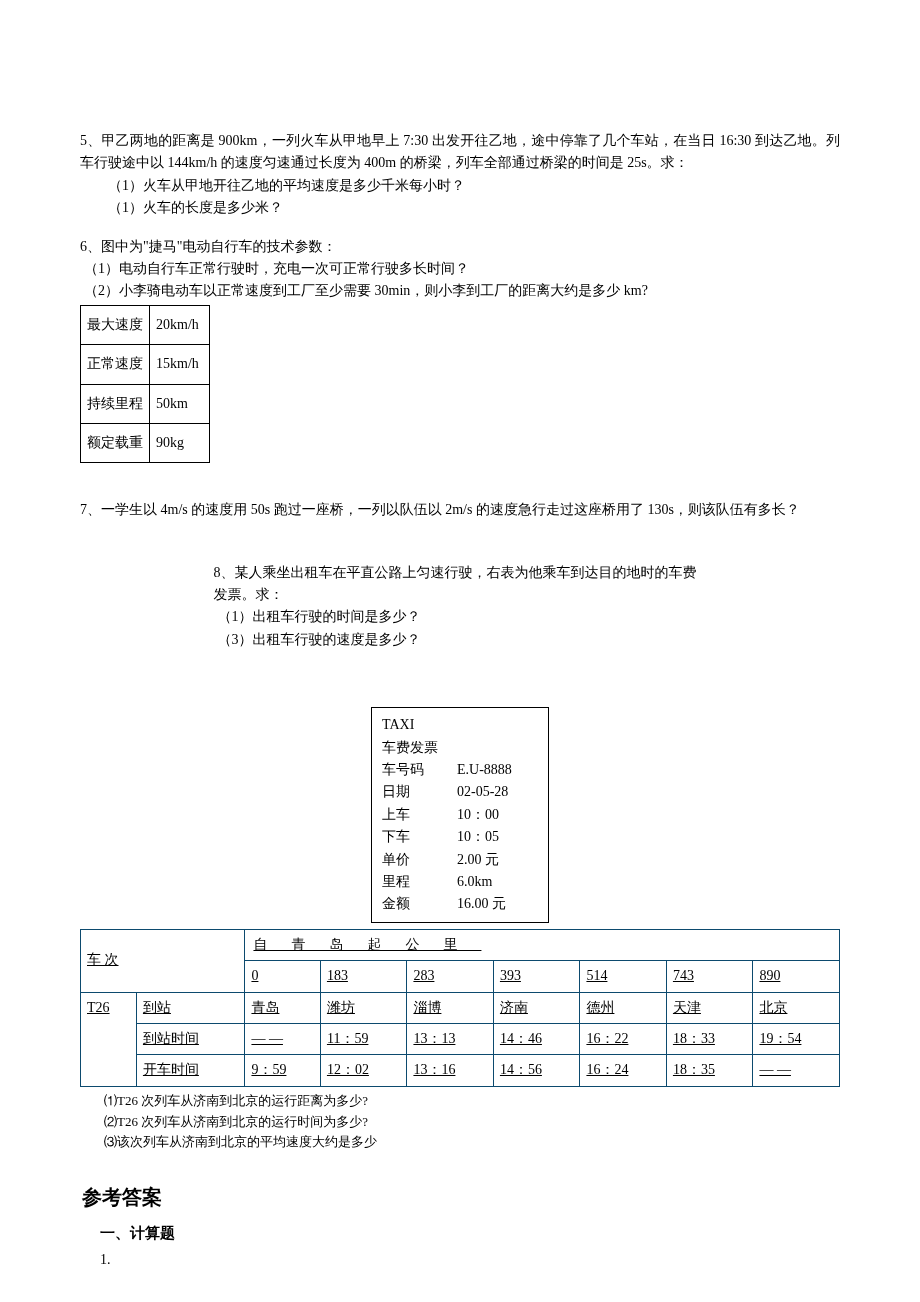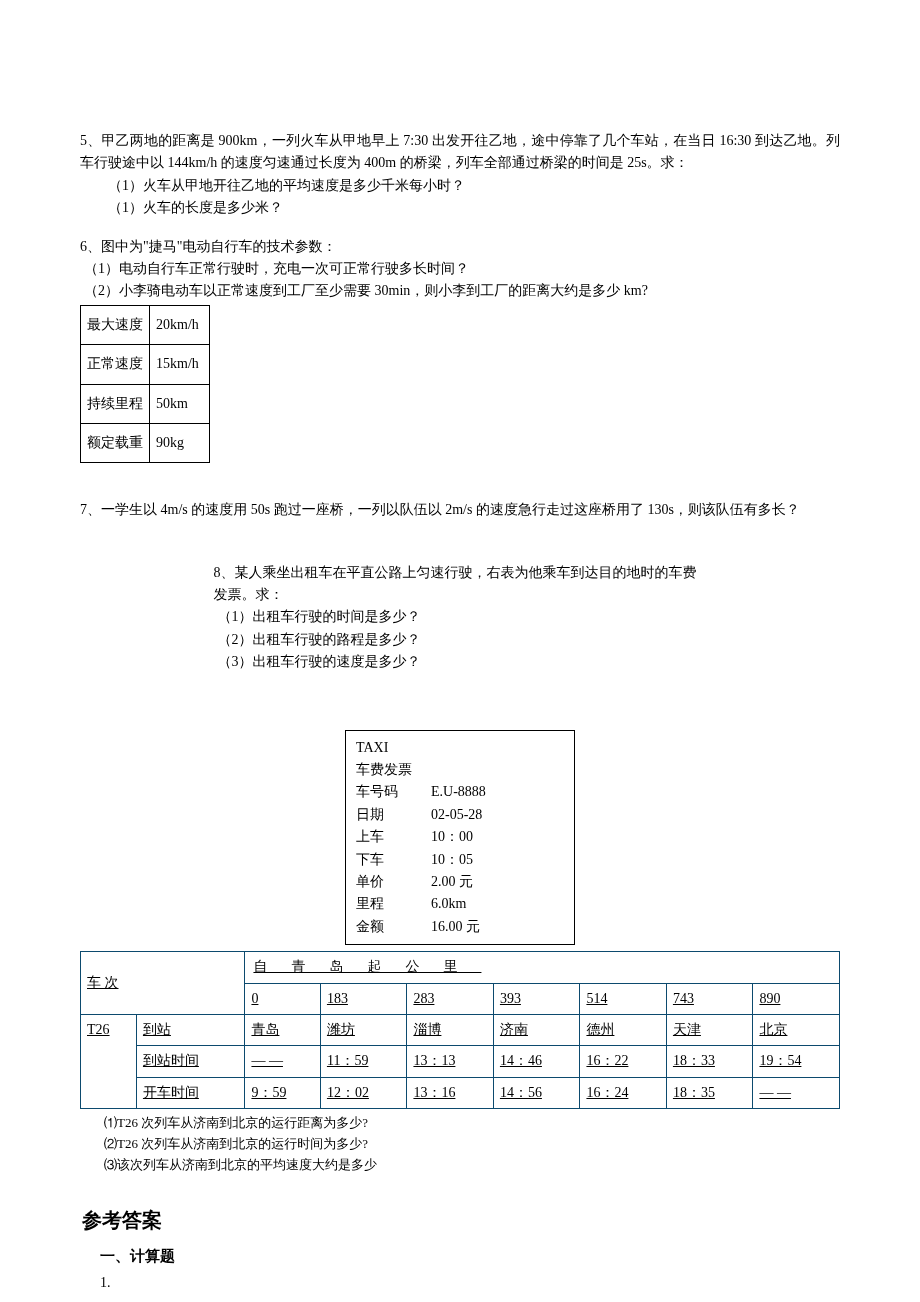--- a/index.html
+++ b/index.html
@@ -42,21 +42,21 @@
       flex-direction: column;
     }
     .receipt-left {
       flex: 1;
       padding-right: 10px;
     }
     .receipt-box {
       border: 1px solid #000;
       padding: 6px 10px;
       font-size: 14px;
-      width: 230px;
+      width: 178px;
       margin-top: -4px;
     }
     .receipt-row {
       display: flex;
     }
     .receipt-label {
       width: 75px;
     }
     .receipt-value {
       flex: 1;
@@ -141,21 +141,20 @@
 
 <div class="question" style="margin-top:36px; margin-bottom:40px;">
   <div class="question-text">7、一学生以 4m/s 的速度用 50s 跑过一座桥，一列以队伍以 2m/s 的速度急行走过这座桥用了 130s，则该队伍有多长？</div>
 </div>
 
 <div class="receipt-container">
   <div class="receipt-left">
     <div class="question-text">8、某人乘坐出租车在平直公路上匀速行驶，右表为他乘车到达目的地时的车费</div>
     <div class="question-text">发票。求：</div>
     <div class="question-text" style="padding-left:4px;">（1）出租车行驶的时间是多少？</div>
-    <div class="question-text" style="padding-left:4px;">（2）出租车行驶的路程是多少？</div>
     <div class="question-text" style="padding-left:4px;">（3）出租车行驶的速度是多少？</div>
     <div style="height:60px;"></div>
   </div>
   <div class="receipt-box">
     <div>TAXI</div>
     <div>车费发票</div>
     <div class="receipt-row">
         <span class="receipt-label">车号码</span>
         <span class="receipt-value">E.U-8888</span>
       </div>

